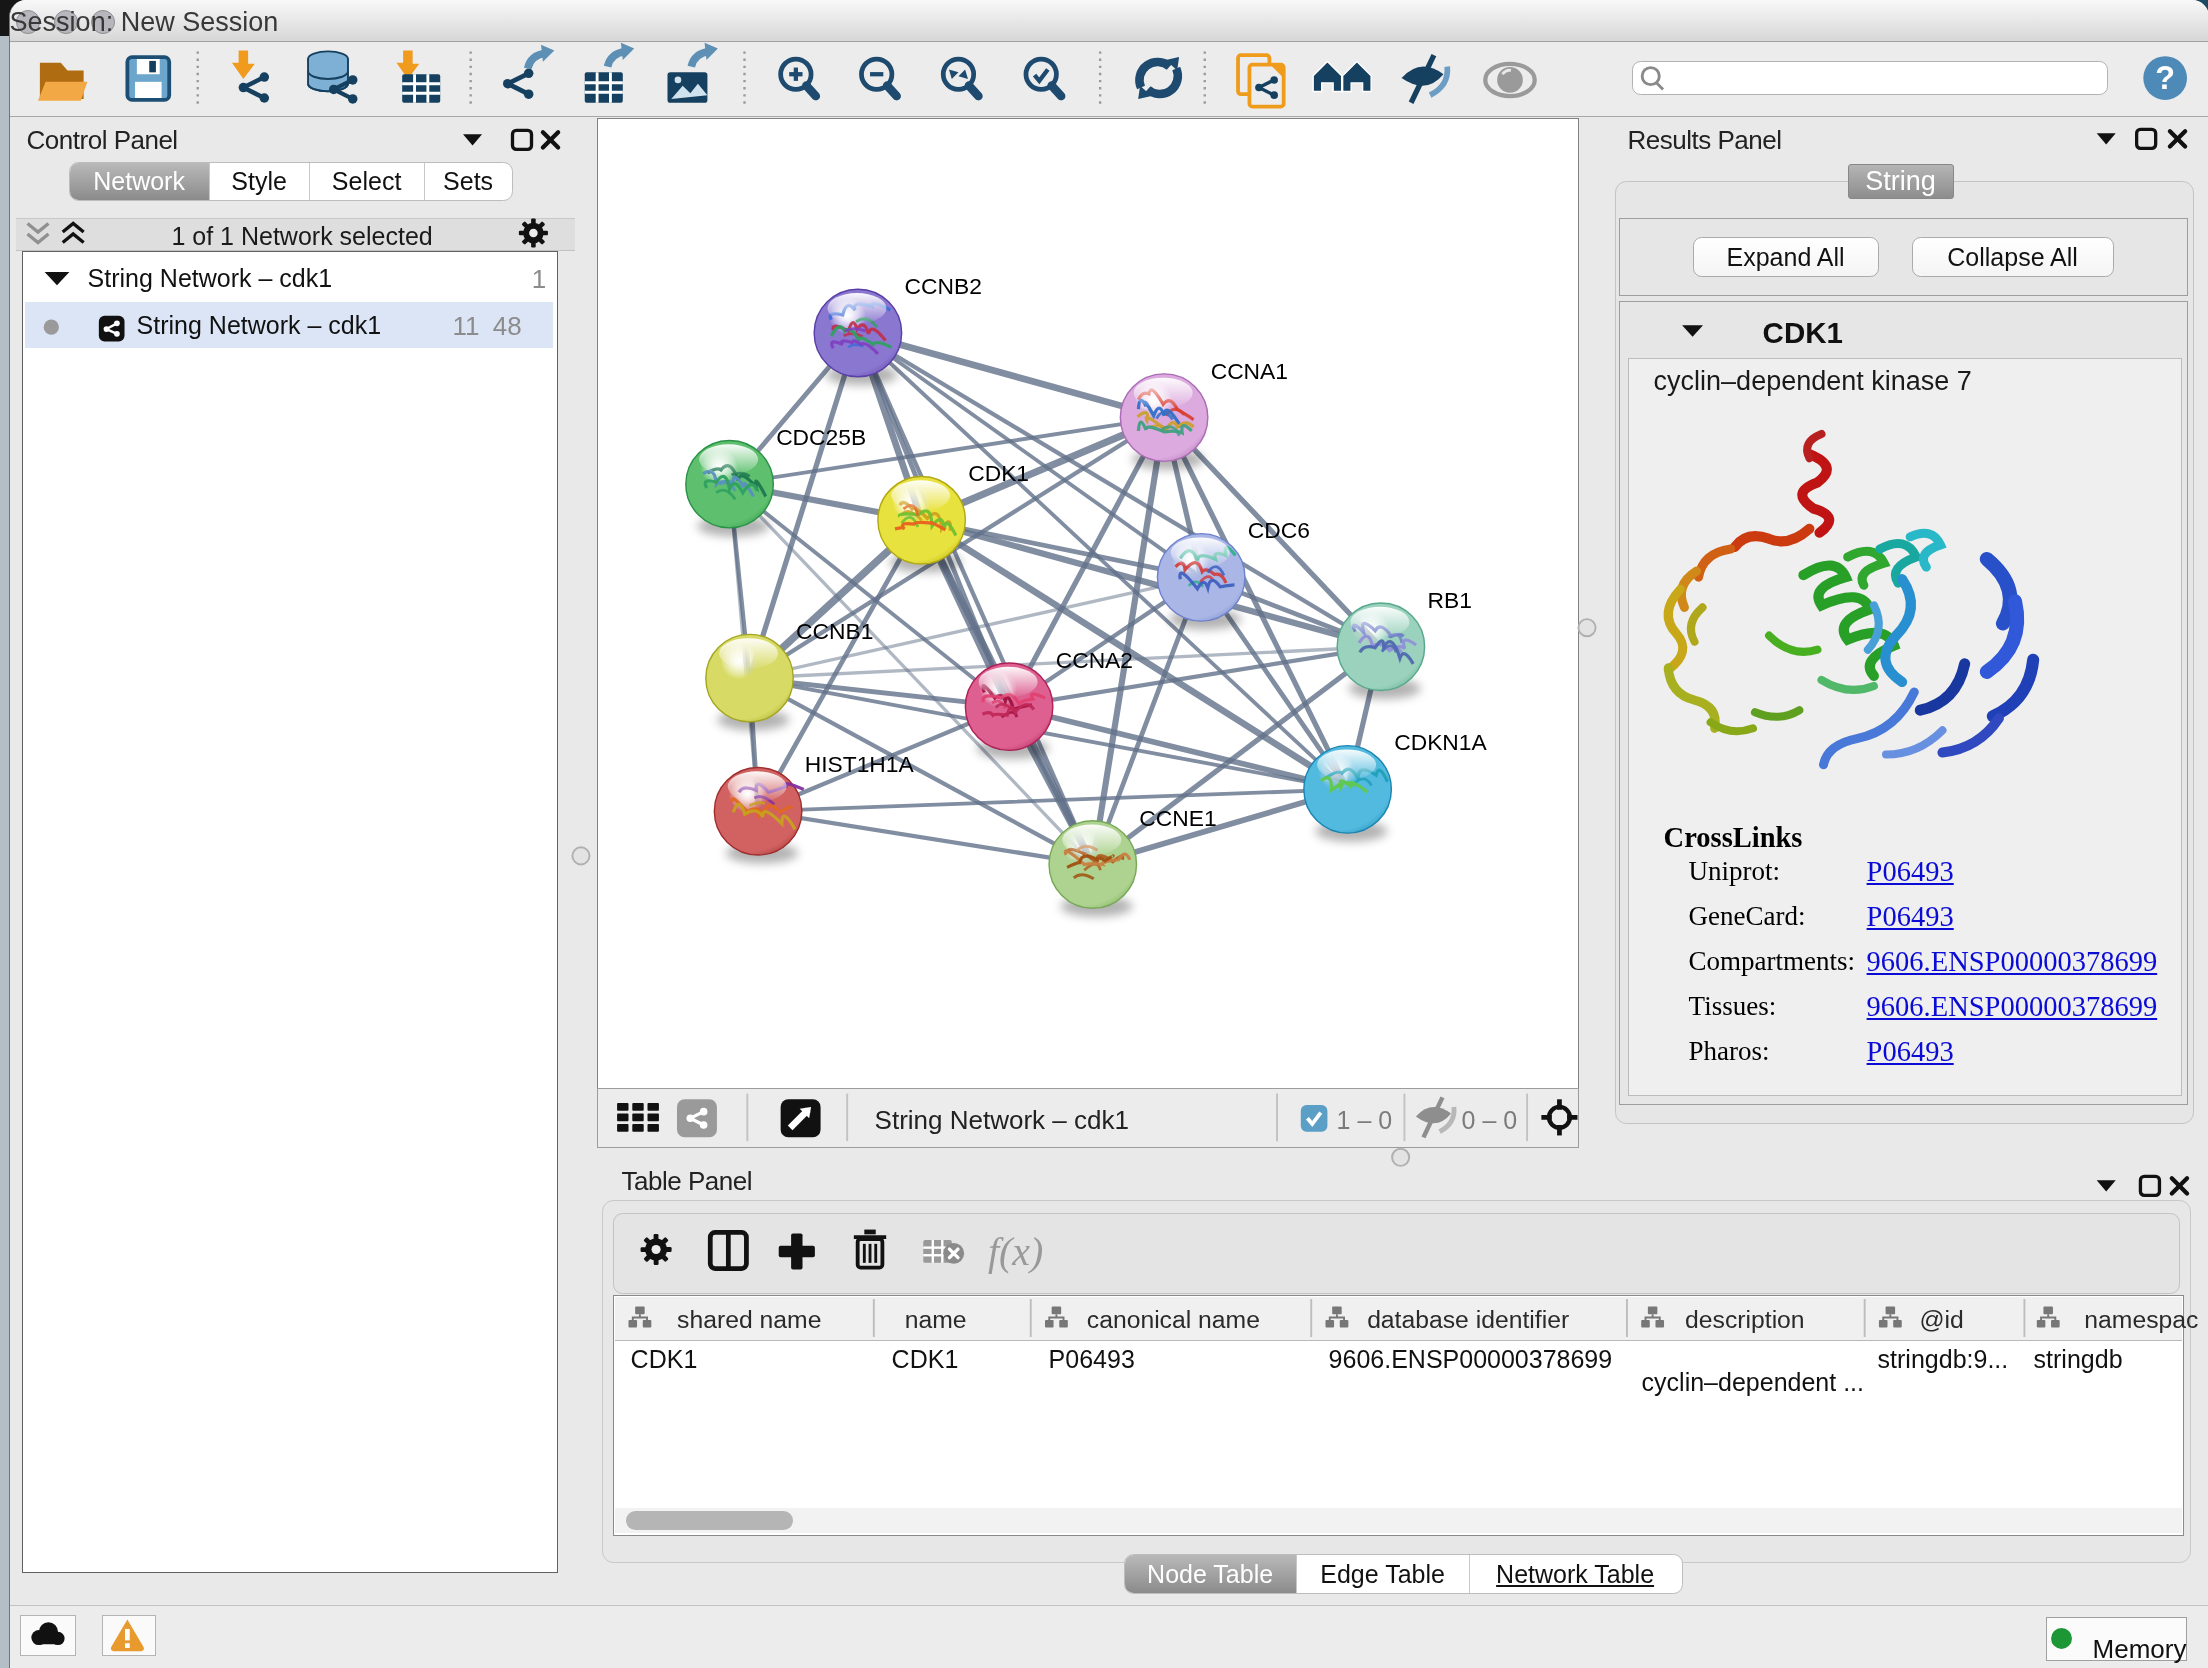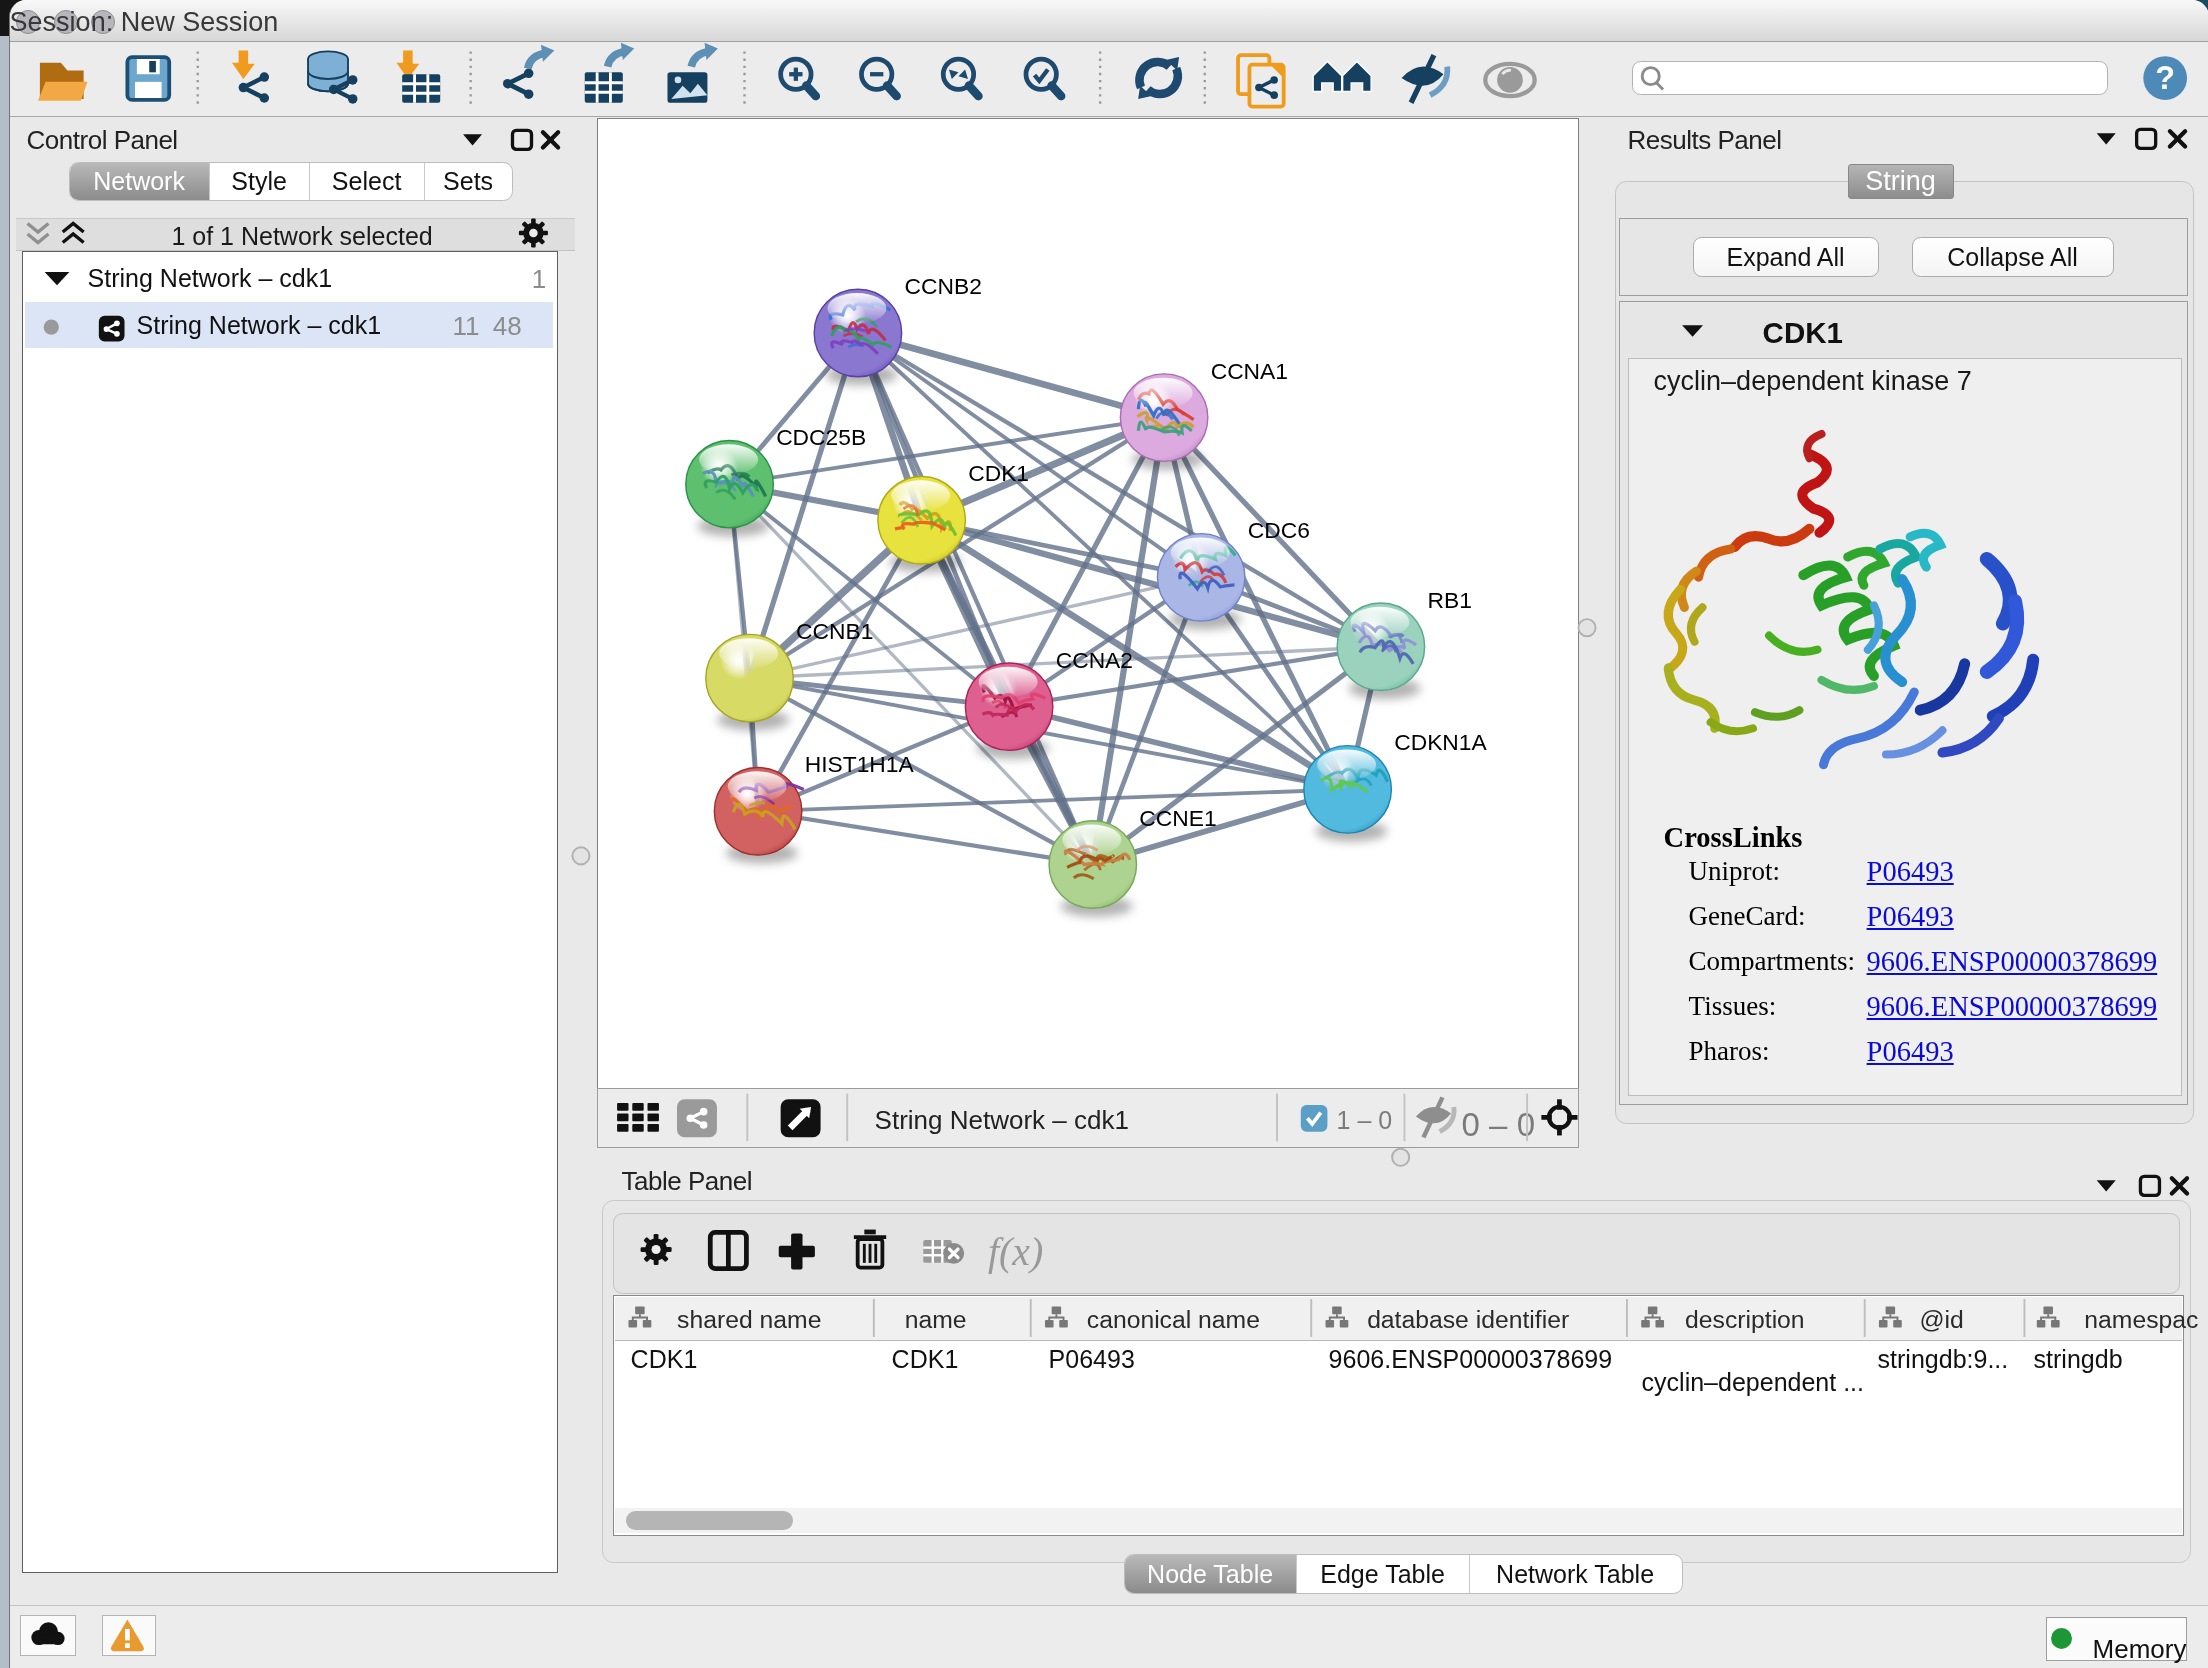--- a/index.html
+++ b/index.html
@@ -53,21 +53,21 @@
   <div class="abs" style="left:15px;top:302px;width:528px;height:46px;background:#dbe5f6;"></div>
   <div class="abs" style="left:127px;top:311px;font-size:25px;color:#111;">String Network – cdk1</div>
   <div class="abs" style="left:426px;top:311px;width:44px;text-align:right;font-size:26px;color:#8c8c8c;">11</div>
   <div class="abs" style="left:468px;top:311px;width:44px;text-align:right;font-size:26px;color:#8c8c8c;">48</div>
 
   <div class="abs" style="left:587px;top:118px;width:982px;height:971px;background:#fff;border:1.9px solid #818181;box-sizing:border-box;"></div>
 
   <div class="abs" style="left:587px;top:1088px;width:982px;height:60px;background:#ececec;border:1.9px solid #9c9c9c;box-sizing:border-box;"></div>
   <div class="abs" style="left:865px;top:1105px;font-size:26px;color:#222;">String Network – cdk1</div>
   <div class="abs" style="left:1327px;top:1106px;font-size:25px;color:#7b7b7b;">1 – 0</div>
-  <div class="abs" style="left:1452px;top:1106px;font-size:33px;color:#7b7b7b;">0 – 0</div>
+  <div class="abs" style="left:1452px;top:1106px;font-size:25px;color:#7b7b7b;">0 – 0</div>
 
   <div class="abs ptitle" style="left:1618px;top:125px;">Results Panel</div>
   <div class="abs" style="left:1605px;top:181px;width:577px;height:941px;background:#e6e6e6;border:1px solid #c3c3c3;border-radius:11.4px;"></div>
   <div class="abs" style="left:1838px;top:164px;width:106px;height:35px;border-radius:3px;background:linear-gradient(#b5b5b5,#8d8d8d);border:1px solid #888;display:flex;align-items:center;justify-content:center;font-size:27px;color:#fff;box-sizing:border-box;">String</div>
   <div class="abs" style="left:1609px;top:218px;width:569px;height:78px;border:1.9px solid #9d9d9d;box-sizing:border-box;"></div>
   <div class="abs btn" style="left:1683px;top:237px;width:184px;height:38px;">Expand All</div>
   <div class="abs btn" style="left:1902px;top:237px;width:200px;height:38px;">Collapse All</div>
   <div class="abs" style="left:1609px;top:301px;width:569px;height:804px;border:1.9px solid #9d9d9d;box-sizing:border-box;"></div>
   <div class="abs" style="left:1753px;top:316px;font-size:29.5px;font-weight:bold;color:#111;">CDK1</div>
   <div class="abs" style="left:1618px;top:358px;width:554px;height:738px;background:#efefef;border:1.9px solid #bcbcbc;box-sizing:border-box;"></div>
@@ -90,21 +90,21 @@
   <div class="abs" style="left:1632px;top:1345px;font-size:25px;color:#111;margin-top:23px;">cyclin–dependent ...</div>
   <div class="abs" style="left:1868px;top:1345px;font-size:25px;color:#111;">stringdb:9...</div>
   <div class="abs" style="left:2024px;top:1345px;font-size:25px;color:#111;">stringdb</div>
 
   <div class="abs" style="left:605px;top:1508px;width:1567px;height:25px;background:#f2f2f2;"></div>
   <div class="abs" style="left:616px;top:1511px;width:167px;height:19px;background:#b5b5b5;border-radius:9.5px;"></div>
 
   <div class="abs seg" style="left:1114px;top:1554px;width:557px;height:38px;">
     <div class="sel" style="width:171px;">Node Table</div>
     <div style="width:172px;">Edge Table</div>
-    <div style="width:211px;">Network Table</div>
+    <div style="width:211px;text-decoration:underline;">Network Table</div>
   </div>
 
   <div class="abs" style="left:0;top:1605px;width:2198px;height:64px;background:#ececec;border-top:1.9px solid #c2c2c2;"></div>
   <div class="abs" style="left:10.5px;top:1615px;width:54px;height:39px;background:#fafafa;border:1.9px solid #b4b4b4;"></div>
   <div class="abs" style="left:92px;top:1615px;width:52px;height:39px;background:#fafafa;border:1.9px solid #b4b4b4;"></div>
   <div class="abs" style="left:2036px;top:1617px;width:141px;height:44px;background:#fbfbfb;border:1.9px solid #9f9f9f;box-sizing:border-box;"></div>
   <div class="abs" style="left:2083px;top:1626px;font-size:26px;color:#111;margin-top:8px;">Memory</div>
 
   <svg class="abs" style="left:589px;top:120px;" width="979" height="967" viewBox="630 127 1029 1017">
 <defs>

